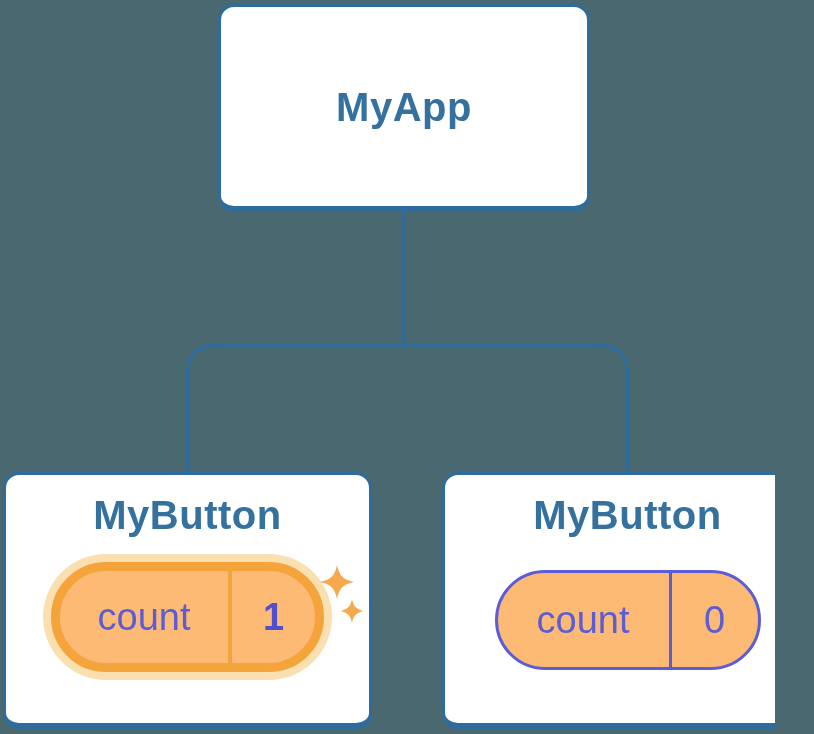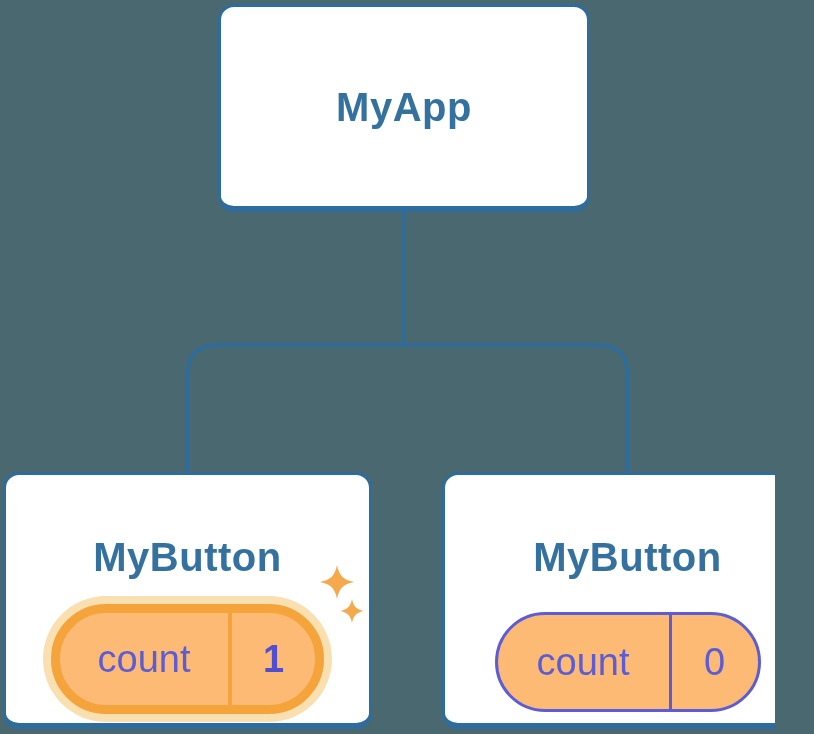--- a/index.html
+++ b/index.html
@@ -12,21 +12,21 @@
     position:absolute;background:#ffffff;box-sizing:border-box;
     border:3px solid #2E6C9D;border-bottom-width:6px;border-radius:16px;
     display:flex;flex-direction:column;align-items:center;
   }
   .node.root{left:218px;top:4px;width:372px;height:208px;justify-content:center;}
   .node.left{left:3px;top:472px;width:369px;height:257px;}
   .node.right{left:442px;top:472px;width:371px;height:257px;}
   .node-title{
     font-size:40px;font-weight:bold;color:#35719F;letter-spacing:0.5px;line-height:44px;
   }
-  .child-title{margin-top:60px;}
+  .child-title{margin-top:18px;}
   .pill{display:flex;align-items:stretch;box-sizing:border-box;background:#fdba74;}
   .pill.hot{
     margin-top:25px;width:273px;height:110px;
     border:9px solid #F5A43C;border-radius:55px;
     box-shadow:0 0 0 8px #FADFB0;
   }
   .pill.plain{
     margin-top:33px;width:266px;height:100px;
     border:3px solid #5C5CD6;border-radius:50px;
   }

